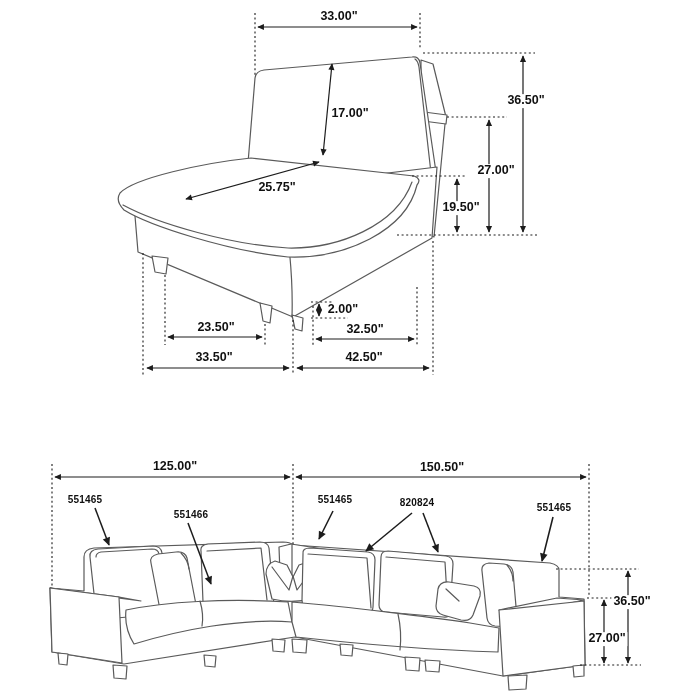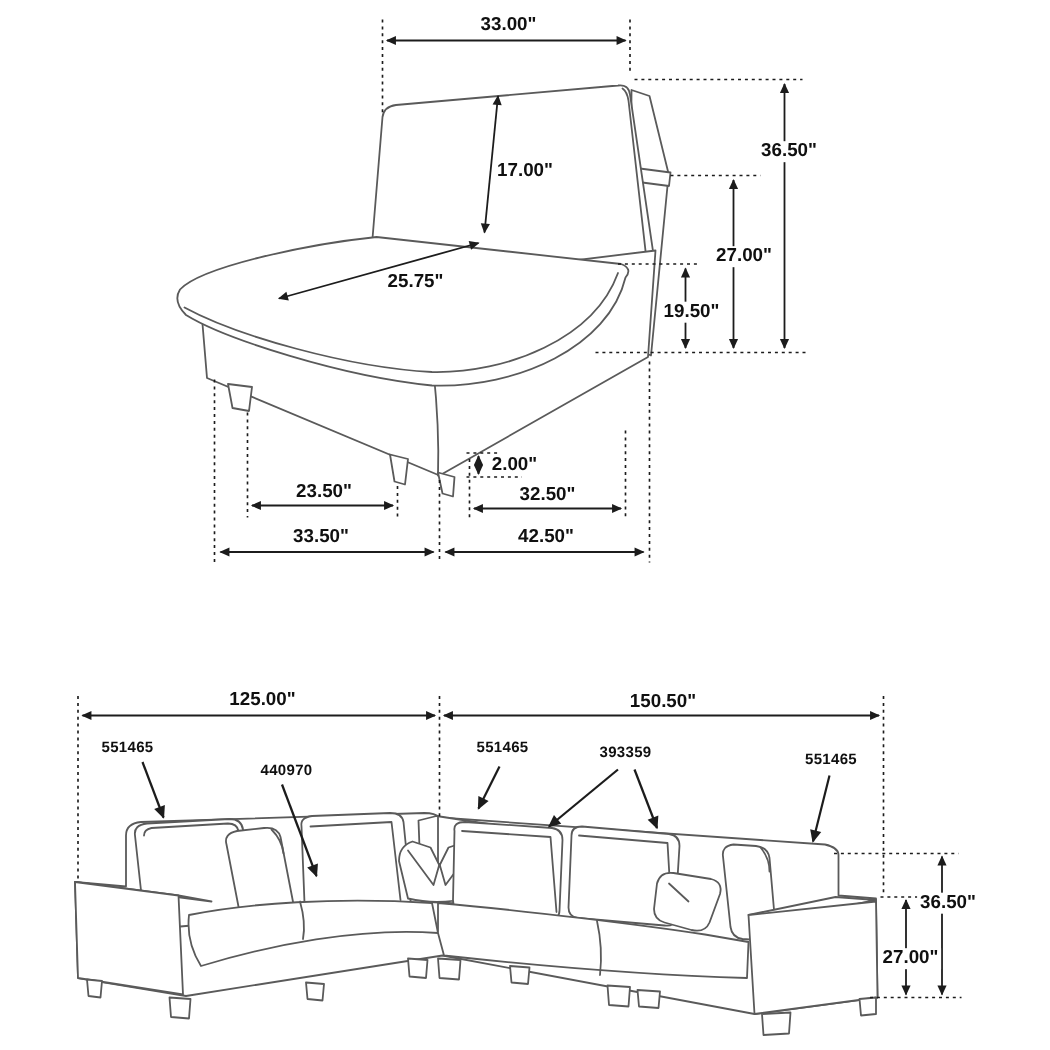--- a/index.html
+++ b/index.html
@@ -168,20 +168,20 @@
   <div class="lbl" style="left:461px;top:208px">19.50"</div>
   <div class="lbl" style="left:343px;top:310px">2.00"</div>
   <div class="lbl" style="left:216px;top:328px">23.50"</div>
   <div class="lbl" style="left:365px;top:330px">32.50"</div>
   <div class="lbl" style="left:214px;top:358px">33.50"</div>
   <div class="lbl" style="left:364px;top:358px">42.50"</div>
 
   <div class="lbl" style="left:175px;top:467px">125.00"</div>
   <div class="lbl" style="left:442px;top:468px">150.50"</div>
   <div class="lbl sku" style="left:85px;top:499px">551465</div>
-  <div class="lbl sku" style="left:191px;top:514px">440970</div>
+  <div class="lbl sku" style="left:191px;top:514px">551466</div>
   <div class="lbl sku" style="left:335px;top:499px">551465</div>
-  <div class="lbl sku" style="left:417px;top:502px">393359</div>
+  <div class="lbl sku" style="left:417px;top:502px">820824</div>
   <div class="lbl sku" style="left:554px;top:507px">551465</div>
   <div class="lbl" style="left:632px;top:602px">36.50"</div>
   <div class="lbl" style="left:607px;top:639px">27.00"</div>
 
 </div>
 
 </body></html>

